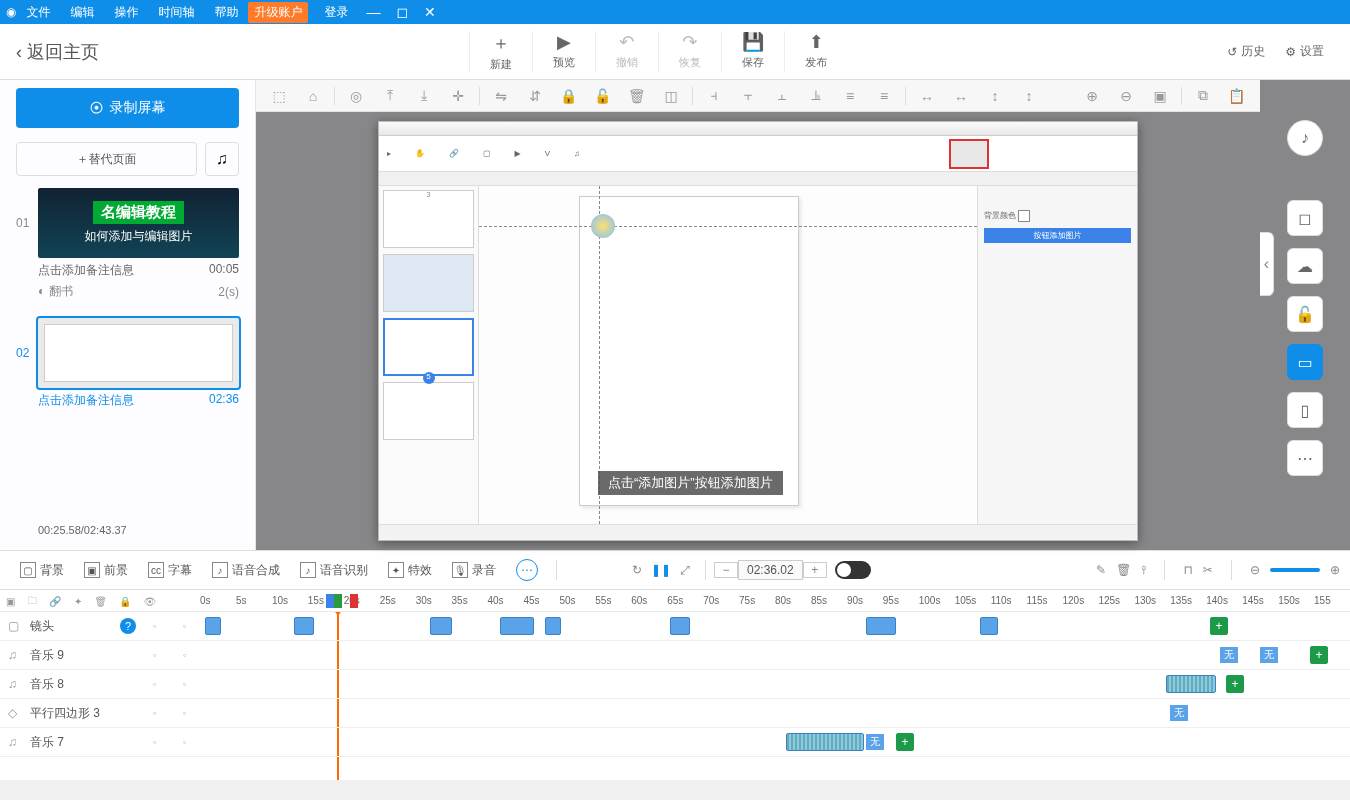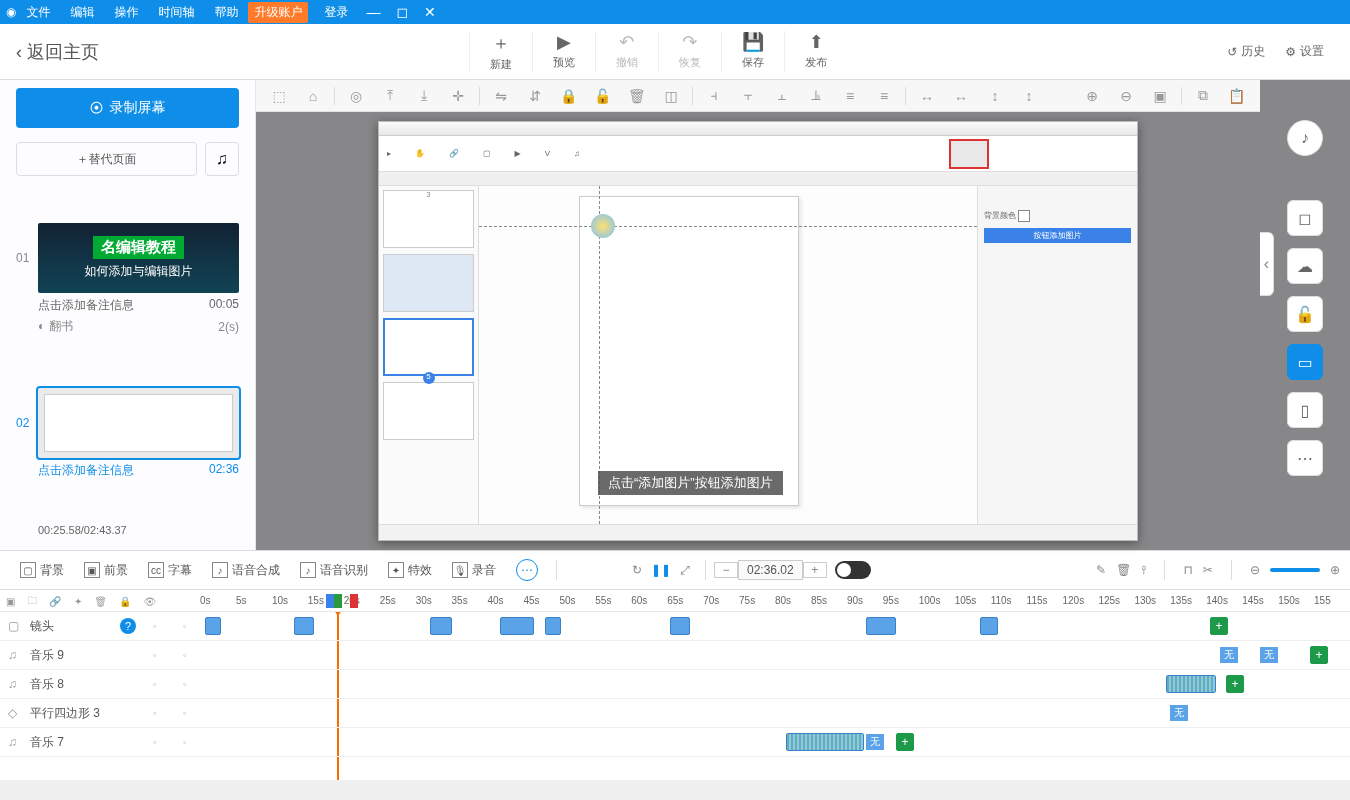--- a/index.html
+++ b/index.html
@@ -20,21 +20,21 @@
 .topbar .right { display:flex; align-items:center; padding:0 16px; font-size:12px; color:#666;}
 .topbar .right > div{ padding:0 10px; cursor:pointer; display:flex; align-items:center;}
 .topbar .right .ico{ margin-right:4px;}
 .main { display: flex; height: 470px; }
 .leftpane { width: 256px; background: #fdfdff; border-right: 1px solid #e5e5e5; padding: 8px 16px; display:flex; flex-direction:column;}
 .record-btn { background: #0e8ee8; color: #fff; height: 40px; border-radius: 4px; display: flex; align-items: center; justify-content: center; font-size: 14px; margin-bottom: 14px; cursor:pointer;}
 .record-btn .ico { margin-right: 6px; }
 .headtail-row{ display:flex; gap:8px; margin-bottom:12px;}
 .headtail-btn{ flex:1; border:1px solid #ddd; height:34px; border-radius:4px; display:flex; align-items:center; justify-content:center; font-size:12px; color:#555; cursor:pointer;}
 .music-btn{ width:34px; border:1px solid #ddd; height:34px; border-radius:4px; display:flex; align-items:center; justify-content:center; cursor:pointer;}
-.clip { margin-bottom:10px;margin-top:35px;}
+.clip { margin-bottom:10px;}
 .clip-row{ display:flex; align-items:center;}
 .clip-idx{ width:22px; font-size:12px; color:#888;}
 .clip-thumb{ flex:1; height:70px; background:#222; border-radius:2px; position:relative; overflow:hidden;}
 .clip-thumb.sel{ outline:2px solid #0e8ee8;}
 .clip-meta{ display:flex; justify-content:space-between; font-size:12px; color:#666; margin:4px 0 4px 22px;}
 .clip-trans{ display:flex; justify-content:space-between; font-size:12px; color:#888; margin:0 0 8px 22px; align-items:center;}
 .clip-trans .ico{margin-right:4px;}
 .lesson-thumb{ background:linear-gradient(#123,#145); color:#fff; display:flex; flex-direction:column; align-items:center; justify-content:center; font-size:12px;}
 .lesson-thumb .t1{ font-size:15px; font-weight:bold; background:#0a3; padding:2px 8px; margin-bottom:4px;}
 .center-area{ flex:1; display:flex; flex-direction:column; background:#878789;}

